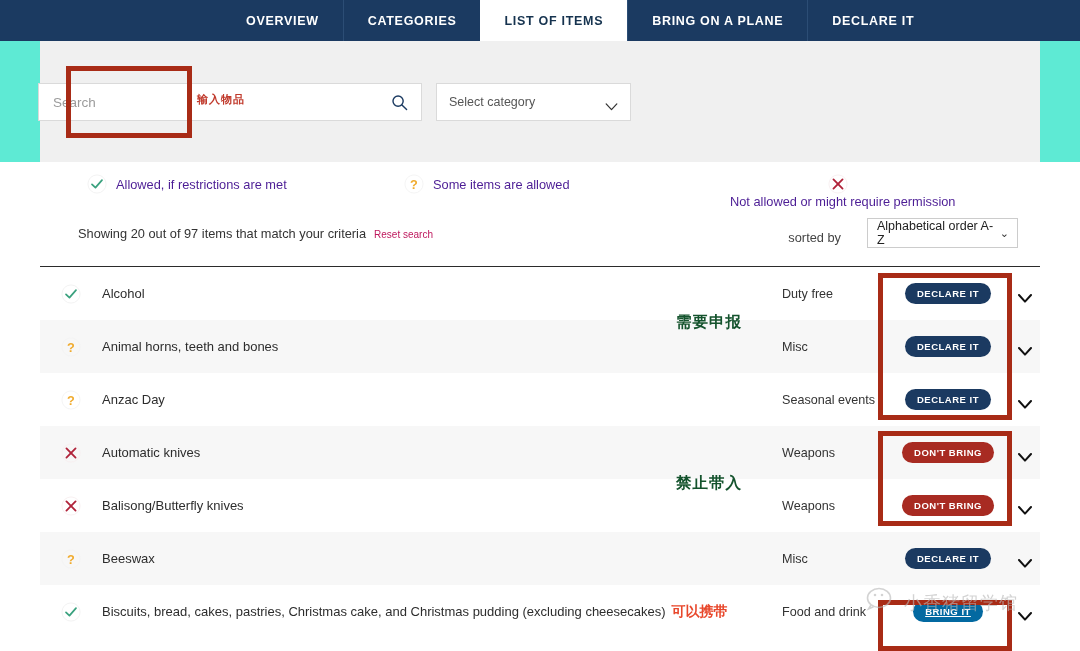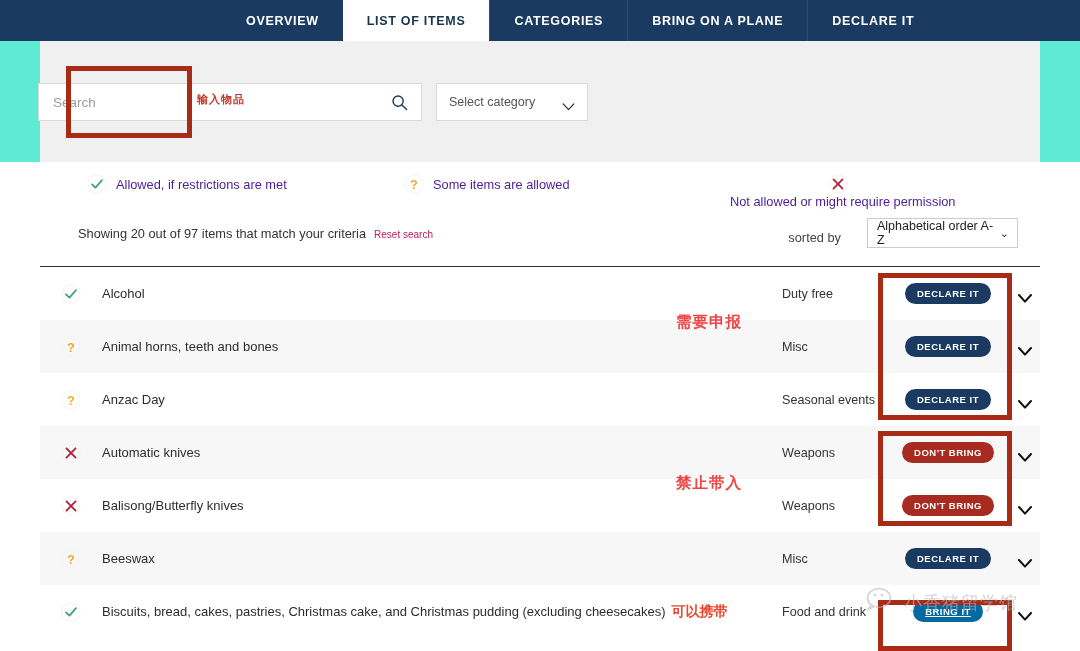--- a/index.html
+++ b/index.html
@@ -97,21 +97,21 @@
   .search-icon {
     position: absolute;
     right: 13px;
     top: 10px;
     width: 17px;
     height: 17px;
   }
   .cat-select {
     position: relative;
     margin-left: 14px;
-    width: 152px;
+    width: 195px;
     height: 38px;
     background: #ffffff;
     border: 1px solid #dadada;
     box-sizing: border-box;
     display: flex;
     align-items: center;
   }
   .cat-select-label {
     padding-left: 12px;
     color: #555;
@@ -284,21 +284,21 @@
     box-sizing: border-box;
     z-index: 5;
     pointer-events: none;
   }
   .hl-declare { left: 878px; top: 273px; width: 134px; height: 147px; }
   .hl-dont    { left: 878px; top: 431px; width: 134px; height: 95px; }
   .hl-bring   { left: 878px; top: 600px; width: 134px; height: 51px; }
 
   .cn-annot {
     position: absolute;
-    color: #ef4444;
+    color: #14532d;
     font-size: 15.5px;
     font-weight: bold;
     font-family: "DejaVu Sans", sans-serif;
     letter-spacing: 1px;
     z-index: 7;
   }
   .cn-declare { left: 676px; top: 312px; }
   .cn-dont    { left: 676px; top: 473px; }
 
   
@@ -320,25 +320,25 @@
     margin-left: 4px;
   }
 </style>
 </head>
 <body>
 
 <div class="nav" id="nav">
     <div class="nav-tab">
       <span>OVERVIEW</span>
     </div>
+    <div class="nav-tab">
+      <span>CATEGORIES</span>
+    </div>
     <div class="nav-tab active">
       <span>LIST OF ITEMS</span>
-    </div>
-    <div class="nav-tab">
-      <span>CATEGORIES</span>
     </div>
     <div class="nav-tab">
       <span>BRING ON A PLANE</span>
     </div>
     <div class="nav-tab">
       <span>DECLARE IT</span>
     </div>
   </div>
 
 <div class="search-band">

